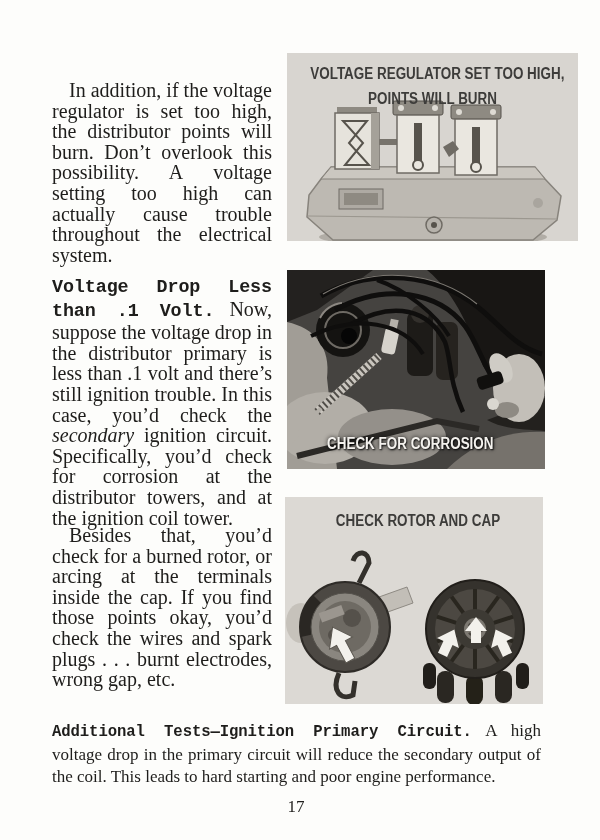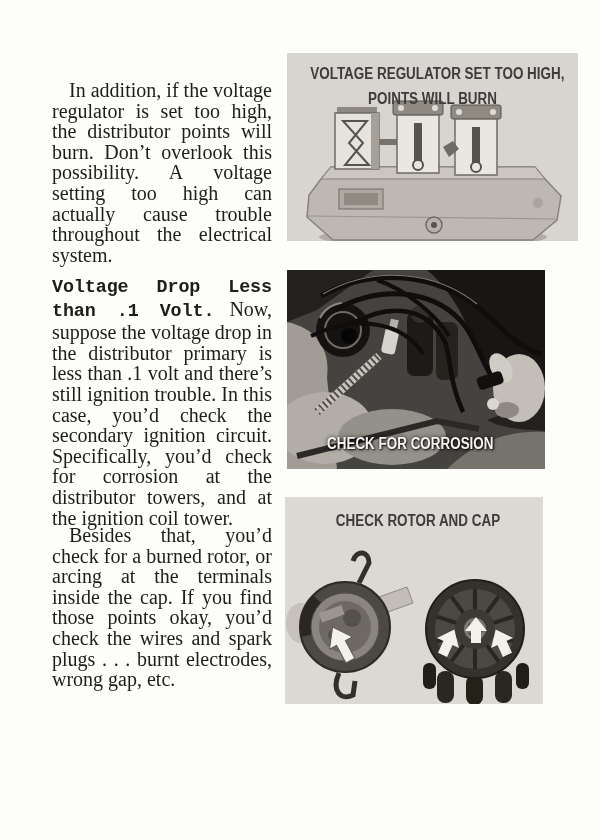--- a/index.html
+++ b/index.html
@@ -6,21 +6,21 @@
   .page{
     position:relative;width:600px;height:840px;background:#fdfdfb;overflow:hidden;
     font-family:"Liberation Serif",serif;color:#1e1d1b;
   }
   .para{position:absolute;margin:0;text-align:justify;font-size:20px;line-height:20.6px;}
   .p1{left:52px;top:80px;width:220px;text-indent:17px;}
   .p2{left:52px;top:275px;width:220px;}
   .p3{left:52px;top:525px;width:220px;text-indent:17px;}
   .p4{left:52px;top:720px;width:489px;font-size:17px;line-height:21.8px;}
   .lead{font-family:Liberation Mono, monospace;font-weight:700;font-size:0.92em;letter-spacing:-0.1px;}
-  .ital{}
+  .ital{font-style:italic;}
   .fig{position:absolute;overflow:hidden;}
   .fig svg{display:block;}
   .fig1{left:287px;top:53px;width:291px;height:188px;}
   .fig2{left:287px;top:270px;width:258px;height:199px;}
   .fig3{left:285px;top:497px;width:266px;height:207px;}
   .photo-head{
     position:absolute;left:0;right:0;text-align:center;
     font-family:"Liberation Sans",sans-serif;font-weight:700;color:#3d3c3a;
     font-size:16px;line-height:25px;white-space:nowrap;
     transform:scaleX(.84);transform-origin:50% 0;
@@ -194,15 +194,19 @@
           <polygon points="0,-14 11,0 5,0 5,12 -5,12 -5,0 -11,0" fill="#f3f1ec"></polygon>
         </g>
         <g transform="translate(27,14) rotate(-25)">
           <polygon points="0,-15 12,0 5,0 5,13 -5,13 -5,0 -12,0" fill="#f3f1ec"></polygon>
         </g>
       </g>
     </svg>
     <div class="photo-head">CHECK ROTOR AND CAP</div>
   </div>
 
-
+  <p class="para p4">
+    <span class="lead">Additional Tests—Ignition Primary Circuit.</span><span> A high voltage drop in the primary circuit will reduce the secondary output of the coil. This leads to hard starting and poor engine performance.</span>
+  </p>
+
+  <div class="pageno">17</div>
 
 </div>
 
 </body></html>

